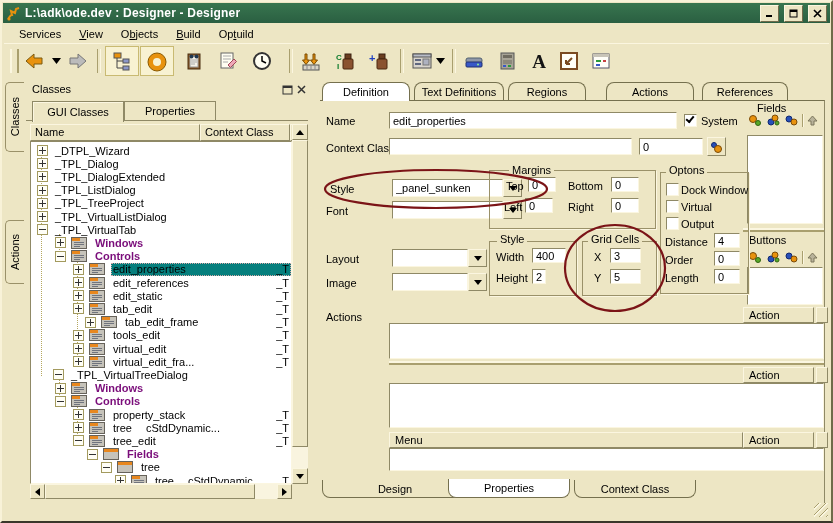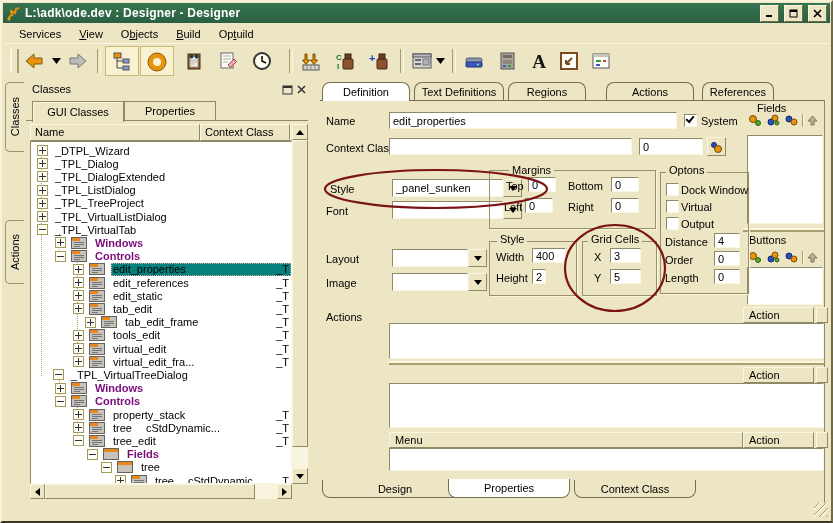--- a/index.html
+++ b/index.html
@@ -522,21 +522,21 @@
       </div>
     <div class="tab" style="left:94px;width:90px">
         <span>Text Definitions</span>
       </div>
     <div class="tab" style="left:188px;width:78px">
         <span>Regions</span>
       </div>
     <div class="tab" style="left:286px;width:88px">
         <span>Actions</span>
       </div>
-    <div class="tab" style="left:382px;width:72px">
+    <div class="tab" style="left:382px;width:86px">
         <span>References</span>
       </div>
     <div class="rcontent"></div>
 
     <span class="lab" style="left:437px;top:21px">Fields</span>
 
     <span class="lab" style="left:6px;top:34px">Name</span>
     <input class="inp" style="left: 69px; top: 31px; width: 288px; height: 17px;" readonly="" value="edit_properties">
     <span class="cb checked" style="left:364px;top:33px"></span>
     <span class="lab" style="left:381px;top:34px">System</span>

